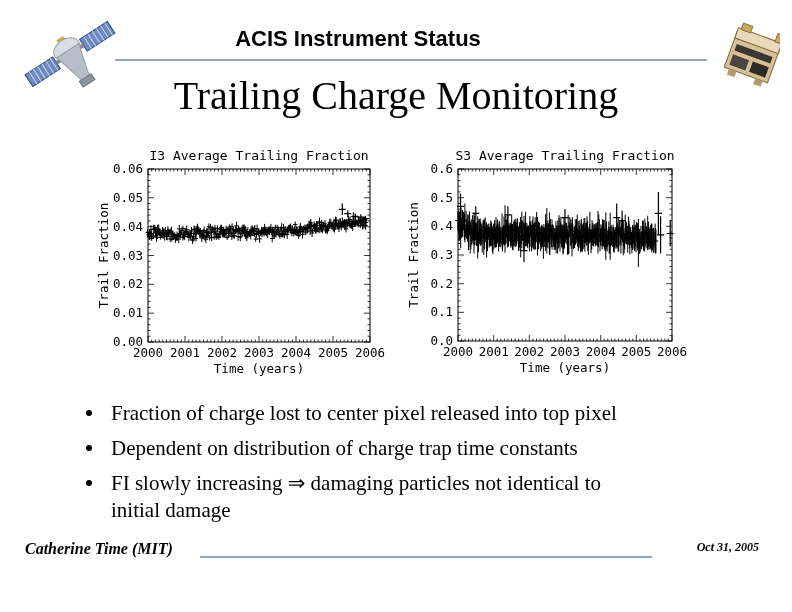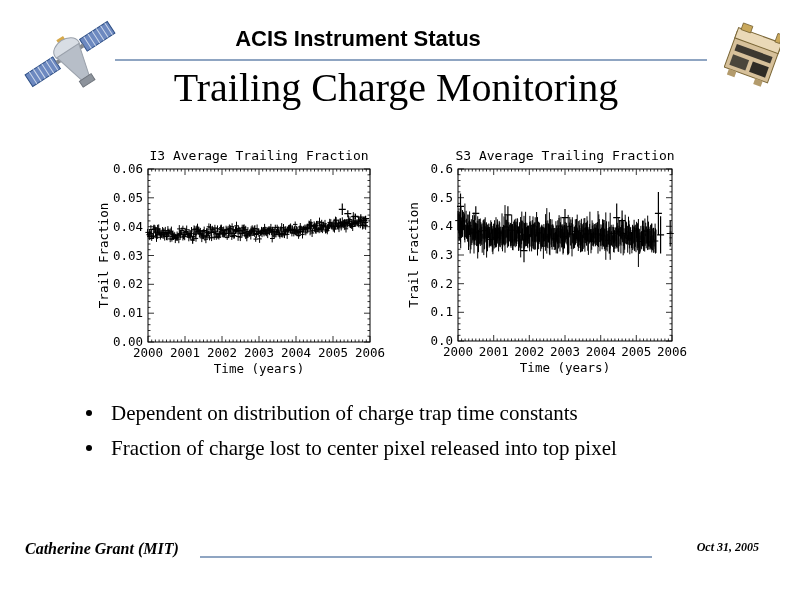--- a/index.html
+++ b/index.html
@@ -11,21 +11,21 @@
   
   .header-title{
     position:absolute;top:26px;left:0;width:716px;text-align:center;
     font-family:"Liberation Sans", sans-serif;font-weight:bold;font-size:22px;
   }
   .header-rule{position:absolute;left:115px;top:59px;width:592px;height:2px;}
   .icon-left{position:absolute;left:20px;top:8px;width:100px;height:92px;}
   .icon-right{position:absolute;left:724px;top:22px;width:56px;height:72px;}
   
   .slide-title{
-    position:absolute;top:64px;left:0;width:792px;text-align:center;
+    position:absolute;top:72px;left:0;width:792px;text-align:center;
     font-family:"Liberation Serif", serif;font-size:40px;font-weight:normal;
   }
   
   .chart{position:absolute;width:300px;height:240px;}
   #chart-i3{left:95px;top:145px;}
   #chart-s3{left:405px;top:145px;}
   svg text{font-family:"DejaVu Sans Mono", monospace;fill:#000;}
   
   .bullets{position:absolute;left:80px;top:400px;width:648px;list-style:none;margin:0;padding:0;}
   .bullets li{display:flex;margin-bottom:8px;font-size:21px;line-height:27px;}
@@ -121,23 +121,28 @@
     <text x="48" y="85.3" text-anchor="end" font-size="12.5">0.4</text>
     <text x="48" y="56.7" text-anchor="end" font-size="12.5">0.5</text>
     <text x="48" y="28.0" text-anchor="end" font-size="12.5">0.6</text>
     <path d="M53.0 66.0V85.2M50.2 75.6H55.8M53.4 68.4V85.9M53.9 79.1V95.9M53.9 65.4V88.4M54.4 70.0V95.5M54.7 66.9V90.5M55.5 74.0V97.5M55.7 64.0V103.3M56.0 61.2V92.6M56.6 72.4V88.8M56.6 76.2V93.0M57.5 65.1V85.0M57.4 74.6V91.9M57.7 72.1V91.6M58.6 66.8V85.2M55.8 76.0H61.4M58.8 71.2V84.6M59.4 68.4V89.3M59.3 70.9V92.6M59.6 70.0V94.9M59.9 58.5V97.4M60.6 79.6V92.3M61.1 65.8V78.0M61.5 81.2V93.5M61.6 73.7V93.6M62.5 77.8V93.8M62.6 83.2V96.7M62.7 69.5V82.4M63.5 80.9V105.0M63.8 69.6V92.0M61.0 80.8H66.6M63.8 76.3V101.6M64.5 75.0V90.1M64.6 66.4V83.4M65.2 83.6V108.5M65.6 76.6V91.9M65.9 80.1V104.4M66.3 74.2V89.4M67.0 83.2V98.1M66.8 82.5V100.1M67.6 70.2V94.9M68.0 83.6V96.5M68.6 75.0V94.7M69.0 67.6V108.5M69.2 75.3V100.4M66.4 87.8H72.0M69.1 84.1V99.2M69.6 70.2V95.7M70.4 78.7V91.5M70.5 77.9V93.4M70.6 77.5V95.4M71.0 75.5V100.0M71.6 78.2V101.1M72.2 80.9V94.2M72.7 71.3V113.5M72.7 79.0V100.9M72.9 75.9V100.4M73.5 84.9V107.2M73.9 74.2V95.0M74.3 74.0V99.3M71.5 86.6H77.1M74.8 83.4V98.0M75.3 73.5V101.0M75.8 77.1V90.7M75.8 85.7V97.5M76.0 80.1V99.1M76.8 78.6V100.1M76.8 81.8V96.1M77.2 88.8V107.7M78.1 75.4V92.9M78.1 78.4V94.0M78.8 75.0V110.1M79.1 74.0V98.8M79.4 81.2V104.3M79.4 76.6V94.8M76.6 85.7H82.2M80.2 72.3V97.4M80.3 81.3V93.6M81.1 78.5V95.7M81.4 77.3V103.5M81.7 82.6V96.2M81.6 87.8V112.6M82.6 79.5V91.7M82.5 82.5V106.3M83.4 81.6V93.3M83.7 78.5V93.0M84.2 86.7V102.6M84.6 82.0V99.8M84.4 84.1V100.9M85.3 87.6V101.3M82.5 94.4H88.1M85.2 78.7V100.7M85.8 75.3V97.5M86.4 83.0V100.6M86.5 77.1V88.7M87.1 82.6V101.8M87.3 84.3V106.8M87.9 84.1V109.2M87.9 80.9V105.5M88.4 78.7V95.2M89.2 84.2V103.5M89.6 75.2V100.3M89.9 81.9V95.0M89.7 78.3V97.8M90.5 83.0V102.5M87.7 92.7H93.3M91.0 72.2V94.3M91.4 84.1V102.2M91.6 79.7V100.8M92.2 81.2V96.4M92.4 74.4V98.6M92.7 77.4V94.6M93.2 79.5V93.1M93.6 82.5V106.4M94.2 75.9V100.0M94.4 83.1V95.6M94.7 77.3V101.7M95.0 81.7V95.6M95.3 86.2V102.2M95.8 81.8V94.2M93.0 88.0H98.6M95.9 84.5V98.3M96.8 85.6V100.3M97.0 68.4V91.4M97.2 82.3V104.0M97.5 82.1V106.3M97.7 82.4V102.3M98.6 80.9V98.4M98.6 79.9V99.6M99.0 71.4V94.3M99.3 80.5V100.6M100.0 60.1V107.7M100.0 84.9V99.8M100.8 74.7V99.3M100.9 70.5V93.2M98.1 81.9H103.7M101.7 74.9V92.4M102.0 77.2V97.8M102.4 84.0V102.7M102.7 69.8V93.6M103.1 78.2V96.6M103.5 83.7V101.4M103.6 82.0V95.4M103.8 77.2V92.7M104.8 79.5V96.1M104.8 80.1V96.6M105.4 77.9V101.2M105.5 86.8V99.4M106.0 78.7V102.8M106.7 69.6V100.8M103.9 85.2H109.5M106.9 79.2V97.9M106.8 79.9V97.5M107.5 79.1V96.8M107.6 91.5V105.0M108.0 81.2V105.3M108.7 76.6V101.2M109.4 74.6V96.7M109.7 76.4V100.8M110.2 78.3V102.2M110.1 76.8V98.4M110.8 73.7V94.7M111.2 80.2V97.6M111.3 84.9V96.7M111.4 89.0V101.2M108.6 95.1H114.2M111.8 76.7V99.0M112.3 73.2V93.8M112.6 74.2V88.6M113.1 82.5V97.1M113.5 81.4V105.9M114.4 80.7V100.8M114.6 77.2V101.6M115.1 86.7V105.6M114.8 79.0V102.7M115.7 90.0V112.4M115.6 72.0V88.2M116.6 75.4V99.3M116.8 66.6V90.4M116.8 86.9V103.3M114.0 95.1H119.6M117.5 83.4V94.9M117.7 75.7V89.5M118.2 77.3V95.3M118.7 88.8V105.4M119.0 70.8V95.4M119.6 78.1V97.7M119.6 78.6V103.6M120.0 78.0V99.8M120.6 66.8V96.8M120.6 77.0V101.4M121.2 82.5V95.5M121.4 81.9V101.0M121.9 77.9V97.6M122.5 80.6V101.9M119.7 91.3H125.3M122.8 82.7V103.2M122.9 81.7V96.1M123.4 80.9V94.3M123.6 80.5V98.7M124.6 89.0V106.3M124.9 70.9V101.5M124.8 76.8V101.6M125.3 78.2V92.0M125.8 76.2V91.1M126.2 80.1V92.5M126.6 82.4V106.4M127.0 79.5V103.2M127.3 75.1V96.7M128.0 71.4V90.3M125.2 80.9H130.8M127.8 78.8V101.3M128.3 78.9V103.9M129.2 79.8V104.9M129.1 78.5V103.8M129.4 77.5V97.1M130.2 72.3V92.6M130.2 77.3V96.6M130.6 89.2V104.5M131.0 84.3V97.5M131.6 67.0V91.5M131.8 81.0V96.6M132.5 85.5V110.5M132.5 72.1V96.7M133.4 76.7V99.1M130.6 87.9H136.2M133.6 87.3V104.2M134.0 77.4V99.1M134.2 83.9V95.9M134.3 77.9V96.6M134.7 83.0V97.2M135.7 82.2V106.3M136.0 84.9V100.5M136.2 80.7V101.1M136.8 79.6V92.6M136.7 81.4V103.7M137.1 80.6V101.3M137.4 82.1V101.7M138.2 82.4V96.6M138.4 88.5V113.8M135.6 101.1H141.2M138.9 79.1V96.5M138.9 82.0V99.7M139.4 83.1V96.1M139.9 84.9V101.4M140.4 80.7V105.8M140.6 69.1V94.4M140.8 75.8V101.3M141.8 63.1V108.6M141.7 78.6V101.5M142.0 78.3V94.6M142.3 88.9V102.9M142.8 75.4V96.8M143.5 78.4V97.6M144.1 80.4V103.4M141.3 91.9H146.9M144.4 67.3V109.3M144.7 79.4V103.0M145.0 82.0V94.4M144.9 88.5V110.2M145.4 74.0V90.9M146.1 80.1V99.6M146.4 83.3V102.1M147.0 74.4V96.0M147.1 79.5V104.6M147.8 79.3V94.4M148.2 80.5V101.8M148.3 83.1V98.2M148.8 88.4V101.6M149.3 82.9V105.0M146.5 93.9H152.1M149.3 87.8V102.0M150.2 83.1V101.7M150.5 86.9V104.7M150.9 76.2V98.1M151.2 85.0V108.4M151.6 84.4V96.8M151.6 80.6V93.5M152.4 82.5V98.9M152.6 89.3V108.5M152.8 75.3V98.6M153.6 81.2V103.5M154.0 73.0V101.9M154.0 85.7V98.0M154.1 70.2V91.9M151.3 81.0H156.9M155.0 82.7V106.5M155.2 82.7V98.6M155.5 77.2V93.3M155.9 71.8V91.6M156.6 83.9V102.5M156.8 80.6V95.9M157.0 79.2V100.3M157.6 82.0V102.1M158.0 80.9V104.3M158.0 79.6V109.5M158.3 87.4V108.0M158.9 73.1V95.3M159.1 84.1V103.4M159.5 80.0V103.3M156.7 91.7H162.3M159.9 86.4V98.1M160.2 76.9V97.1M160.7 81.1V95.4M161.2 80.1V98.7M161.4 77.8V94.1M162.2 82.0V100.3M162.8 85.3V110.1M162.6 84.4V108.5M163.2 69.9V95.0M163.4 87.3V109.2M163.9 92.0V108.3M164.3 77.5V89.8M164.6 79.9V92.4M164.8 72.0V90.6M162.0 81.3H167.6M165.4 81.0V100.5M165.8 74.4V89.9M166.3 78.1V103.9M167.0 88.0V111.4M167.3 74.6V97.7M167.3 72.2V90.5M167.9 79.4V98.5M168.3 88.5V104.1M168.6 88.4V103.1M169.1 82.0V101.9M169.6 81.5V100.9M169.6 84.8V103.1M170.0 83.8V99.5M170.3 74.3V98.5M167.5 86.4H173.1M170.6 80.0V99.7M171.2 84.4V98.1M171.5 74.0V94.1M172.0 82.3V96.1M172.2 69.6V95.0M172.6 83.3V101.6M173.3 92.3V106.0M173.3 76.1V96.9M173.6 85.5V102.7M174.0 86.6V103.1M174.4 80.3V96.7M174.8 75.3V100.4M175.5 86.9V107.3M176.0 78.1V93.8M173.2 85.9H178.8M176.0 83.2V100.8M176.4 73.8V106.7M177.0 81.2V99.4M177.3 79.2V100.5M177.5 89.7V106.4M178.4 77.8V93.2M178.2 84.5V104.1M179.0 73.3V97.7M179.2 82.8V102.5M179.8 73.0V94.8M179.9 87.6V106.7M180.4 82.2V98.2M180.7 77.9V95.6M181.4 77.3V100.5M178.6 88.9H184.2M181.6 78.6V100.5M182.0 71.3V96.5M182.6 75.6V95.5M182.6 82.0V96.6M182.8 89.3V105.8M183.4 84.5V109.9M184.0 81.9V99.1M184.1 83.3V96.4M184.7 78.9V97.9M184.9 66.7V89.4M185.5 84.1V96.5M186.0 85.5V108.3M186.3 84.0V97.9M186.7 88.1V104.8M183.9 96.4H189.5M187.1 75.3V97.1M187.3 80.6V96.4M187.3 88.2V100.8M187.9 77.8V92.9M188.6 86.6V100.2M188.7 83.5V101.5M188.9 79.6V98.5M189.7 79.0V93.5M189.8 82.3V98.6M190.6 82.9V101.3M190.7 78.4V96.9M191.1 82.7V99.8M191.8 80.1V97.6M191.8 77.8V100.2M189.0 89.0H194.6M192.5 77.1V101.1M192.6 78.9V96.5M193.0 66.0V108.6M193.4 88.8V100.6M193.5 83.7V102.1M193.8 69.4V93.7M194.3 74.1V97.1M195.0 88.0V106.3M195.5 83.9V97.4M195.9 79.3V101.2M195.9 88.7V100.6M196.4 82.6V95.7M197.1 79.8V104.3M197.2 83.4V96.9M194.4 90.2H200.0M197.5 74.3V100.1M197.9 81.9V101.6M198.3 74.7V95.2M198.5 78.1V101.5M199.4 83.5V104.1M199.2 75.0V91.9M200.0 90.3V105.9M200.0 84.1V102.5M200.8 67.4V114.8M201.1 78.4V104.9M201.4 81.8V97.4M201.5 76.3V101.9M202.2 85.6V106.4M202.8 88.9V101.9M200.0 95.4H205.6M203.2 83.1V99.7M203.2 85.9V99.1M203.8 76.5V99.3M204.2 85.2V108.5M204.3 82.0V99.3M204.6 90.8V108.5M205.1 81.7V103.5M205.2 67.8V114.8M206.1 86.6V99.9M206.2 79.8V100.6M206.7 86.1V100.4M207.2 81.8V94.7M207.6 90.3V101.8M208.1 79.6V97.2M205.3 88.4H210.9M208.5 82.1V98.6M208.6 85.5V107.0M209.2 86.1V107.6M209.7 85.7V103.8M209.5 85.2V97.5M210.0 82.3V95.7M210.8 82.9V100.9M211.0 89.6V103.5M211.4 82.4V102.0M211.3 81.8V98.6M212.3 77.8V89.8M212.2 80.7V103.3M213.1 84.7V106.5M213.2 72.1V101.7M210.4 86.9H216.0M213.5 83.3V95.5M213.7 93.5V106.9M214.0 80.6V101.2M214.4 75.6V91.4M215.1 83.2V99.3M215.6 82.0V93.8M216.0 75.9V100.5M215.9 87.0V108.4M216.6 80.0V93.7M217.1 74.2V95.2M217.4 73.5V97.3M217.8 79.6V91.3M218.2 87.0V110.3M218.3 76.2V100.9M215.5 88.5H221.1M219.1 83.3V108.3M219.3 89.7V103.0M219.7 87.8V104.7M220.2 69.7V93.1M220.6 76.2V98.6M221.1 76.7V90.3M221.1 80.6V93.9M221.6 77.4V99.4M222.0 85.9V99.0M222.6 80.8V98.9M222.7 89.9V107.7M223.4 82.3V95.5M223.5 71.7V94.8M223.7 87.0V99.8M220.9 93.4H226.5M224.0 75.5V95.7M224.4 79.4V103.4M224.8 86.8V109.3M225.4 83.0V100.2M225.7 81.9V95.9M226.5 87.0V102.8M226.9 92.3V108.3M226.8 90.8V103.1M227.4 86.1V100.4M227.5 80.3V93.9M227.7 79.8V105.0M228.7 81.4V98.6M229.0 86.1V103.6M229.1 74.8V97.0M226.3 85.9H231.9M229.4 82.4V105.7M229.8 80.6V106.1M230.3 79.7V101.8M231.0 83.1V107.2M231.3 82.5V96.8M231.6 76.8V93.1M232.2 79.2V103.2M232.4 78.2V97.8M232.7 83.2V101.2M232.7 85.3V105.3M233.4 74.0V122.0M233.7 83.0V102.9M233.9 88.2V101.9M234.6 84.1V108.9M231.8 96.5H237.4M235.1 87.3V107.5M235.0 90.5V106.0M235.9 80.9V94.8M236.2 87.1V103.3M236.7 86.3V104.3M236.5 86.3V100.3M237.4 80.1V99.2M237.5 75.6V101.3M238.3 75.6V97.1M238.6 82.6V105.9M238.9 92.0V105.4M238.8 81.1V101.2M239.7 84.6V106.6M239.9 73.5V98.6M237.1 86.1H242.7M240.2 88.7V100.8M240.7 77.7V91.2M241.3 81.3V98.7M241.2 82.1V103.3M242.1 85.0V97.5M242.5 84.5V98.7M242.8 83.7V105.1M242.7 70.6V104.8M243.1 84.1V100.2M243.5 76.6V101.6M244.0 81.7V104.2M244.7 83.8V101.7M245.1 86.0V104.7M245.6 91.3V102.8M242.8 97.0H248.4M245.7 79.8V103.6M246.1 80.4V95.3M246.6 78.7V104.3M246.8 78.5V100.5M246.8 94.4V107.4M247.2 90.3V105.4M247.7 83.4V105.1M248.5 82.8V95.2M248.8 83.1V108.0M248.9 94.0V107.1M249.1 86.3V101.5M250.1 87.3V103.8M250.1 78.6V97.8M250.5 83.3V108.6M247.7 96.0H253.3M251.0 84.6V107.9" stroke="#000" stroke-width="1" fill="none"></path>
     <path d="M55.5 48.4V74.2M52.0 61.3H59.0M70.8 61.3V75.6M67.3 68.4H74.3M102.9 61.3V78.5M99.4 69.9H106.4M119.0 94.2V117.2M115.5 105.7H122.5M160.0 64.1V81.3M156.5 72.7H163.5M211.7 58.4V87.1M208.2 72.7H215.2M217.1 65.6V85.6M213.6 75.6H220.6M253.4 46.9V89.9M249.9 68.4H256.9M255.6 71.3V108.6M252.1 89.9H259.1M265.2 75.6V101.4M261.7 88.5H268.7" stroke="#000" stroke-width="1.2" fill="none"></path>
   </svg>
 
 <ul class="bullets">
   <li>
     <span class="bullet-dot"></span>
+    <span class="bullet-text">Fraction of charge lost to center pixel released into top pixel</span>
+  </li>
+  <li>
+    <span class="bullet-dot"></span>
     <span class="bullet-text">Dependent on distribution of charge trap time constants</span>
   </li>
   <li>
     <span class="bullet-dot"></span>
-    <span class="bullet-text">Fraction of charge lost to center pixel released into top pixel</span>
+    <span class="bullet-text">FI slowly increasing ⇒ damaging particles not identical to
+initial damage</span>
   </li>
 </ul>
 
-<div class="footer-author">Catherine Grant (MIT)</div>
+<div class="footer-author">Catherine Time (MIT)</div>
 <div class="footer-rule" style="background: rgb(143, 165, 194);"></div>
 <div class="footer-date">Oct 31, 2005</div>
 
 </body></html>

